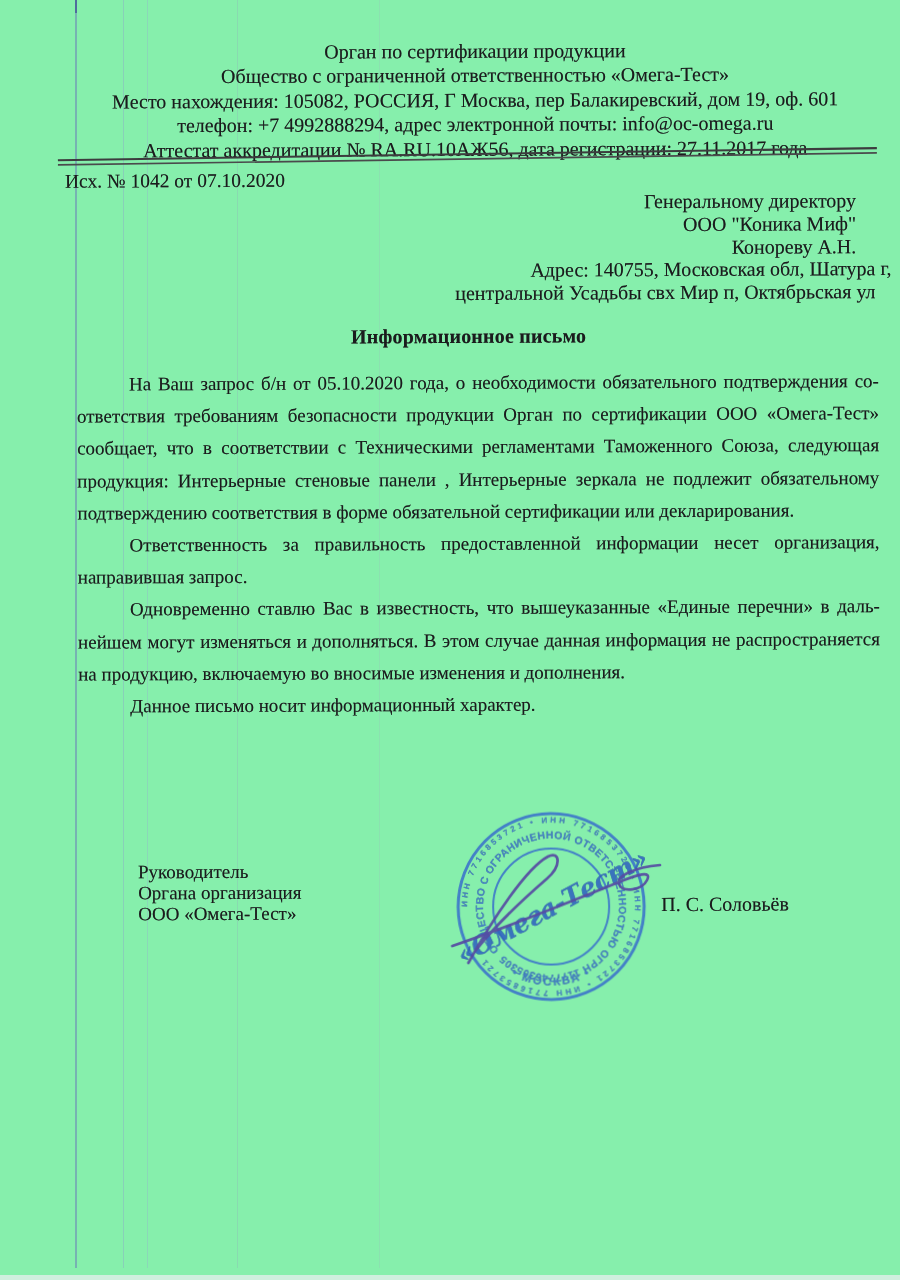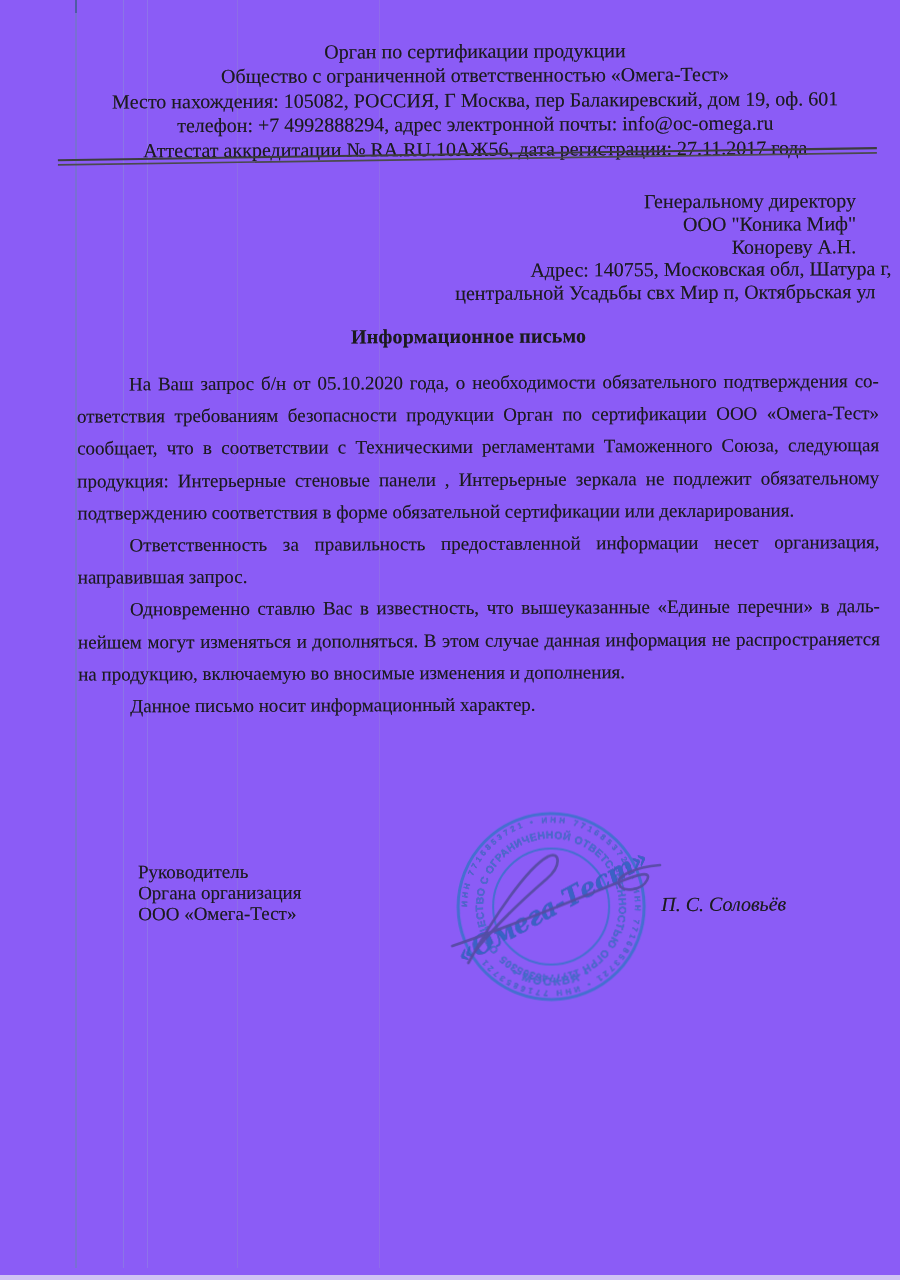--- a/index.html
+++ b/index.html
@@ -1,18 +1,18 @@
 <!DOCTYPE html>
 <html><head>
 <meta charset="utf-8">
 <style>
   html,body{margin:0;padding:0;}
   body{width:900px;height:1280px;background:#fdfdfe;overflow:hidden;position:relative;
        font-family:"Liberation Serif", serif;color:#1b1b1d;}
-  .page{position:absolute;inset:0;background:#8b5cf6;padding-left:27px;}
+  .page{position:absolute;inset:0;background:#86efac;padding-left:27px;}
   
   .vline{position:absolute;top:0;height:1268px;pointer-events:none;}
   .vl1{left:75px;width:1.6px;background:rgba(108,128,184,.55);}
   .vl2{left:123px;width:1.2px;background:rgba(140,158,205,.38);}
   .vl3{left:147px;width:1.2px;background:rgba(150,166,210,.32);}
   .vl4{left:237px;width:1px;background:rgba(148,158,188,.26);}
   .vl5{left:379px;width:1px;background:rgba(158,168,195,.20);}
   .vcap{position:absolute;left:74.6px;top:0;width:2.2px;height:13px;background:rgba(66,84,148,.75);}
   .bottom-edge{position:absolute;left:0;bottom:0;width:900px;height:5px;background:#eef0f3;opacity:.7;}
   .content{position:absolute;inset:0;transform:rotate(-0.25deg);transform-origin:50% 50%;}
@@ -32,21 +32,21 @@
   
   .title{position:absolute;left:70px;top:324px;width:800px;text-align:center;
          font-weight:bold;font-size:20px;line-height:24px;letter-spacing:.2px;}
   
   .body-text{position:absolute;left:78px;top:367px;width:802px;font-size:19px;line-height:32.2px;}
   .bline{white-space:normal;}
   .j{text-align:justify;text-align-last:justify;}
   .ind{text-indent:52px;}
   
   .signoff{position:absolute;left:137px;top:860px;font-size:19px;line-height:21px;}
-  .signer-name{position:absolute;left:660px;top:893px;font-size:20px;line-height:24px;font-style:italic;}
+  .signer-name{position:absolute;left:660px;top:893px;font-size:20px;line-height:24px;}
   
   .stamp-svg{position:absolute;left:410px;top:772px;filter:blur(.3px);}
   .stamp-ink{opacity:.88;}
   .stamp-text{font-family:"Liberation Sans", sans-serif;font-weight:bold;}
   .stamp-center{font-family:"DejaVu Serif", serif;font-style:italic;font-weight:bold;}
   .sig-path{opacity:.92;}
 </style>
 </head>
 <body>
 
@@ -67,20 +67,21 @@
       <div>Место нахождения: 105082, РОССИЯ, Г Москва, пер Балакиревский, дом 19, оф. 601</div>
       <div>телефон: +7 4992888294, адрес электронной почты: info@oc-omega.ru</div>
       <div>Аттестат аккредитации № RA.RU.10АЖ56, дата регистрации: 27.11.2017 года</div>
     </div>
 
     <svg class="rule-svg" width="900" height="30">
       <line x1="60" y1="18.5" x2="879" y2="10" stroke="#3c3c3e" stroke-width="2.1"></line>
       <line x1="60" y1="23.2" x2="879" y2="14.8" stroke="#4a4a4c" stroke-width="1.7"></line>
     </svg>
 
+    <div class="ref">Исх. № 1042 от 07.10.2020</div>
 
     <div class="recipient">
       <div class="rcpt-line">Генеральному директору</div>
       <div class="rcpt-line">ООО "Коника Миф"</div>
       <div class="rcpt-line">Конореву А.Н.</div>
       <div class="rcpt-line">Адрес: 140755, Московская обл, Шатура г,</div>
       <div class="rcpt-line">центральной Усадьбы свх Мир п, Октябрьская ул</div>
     </div>
 
     <div class="title">Информационное письмо</div>

